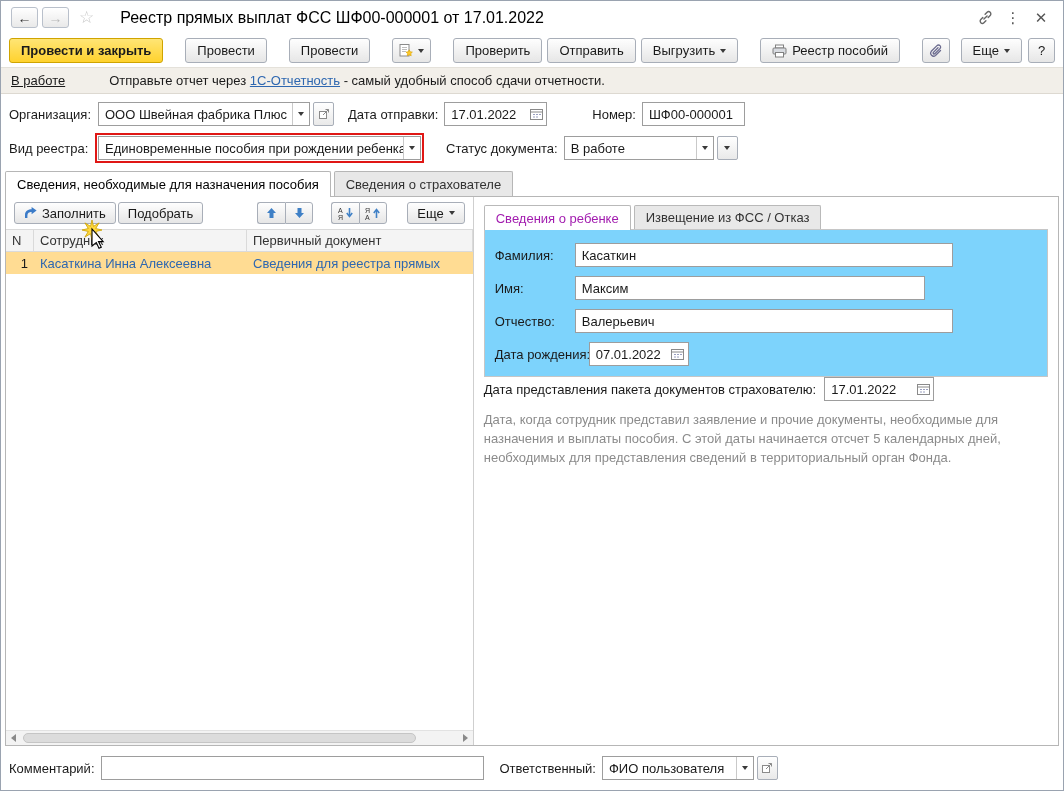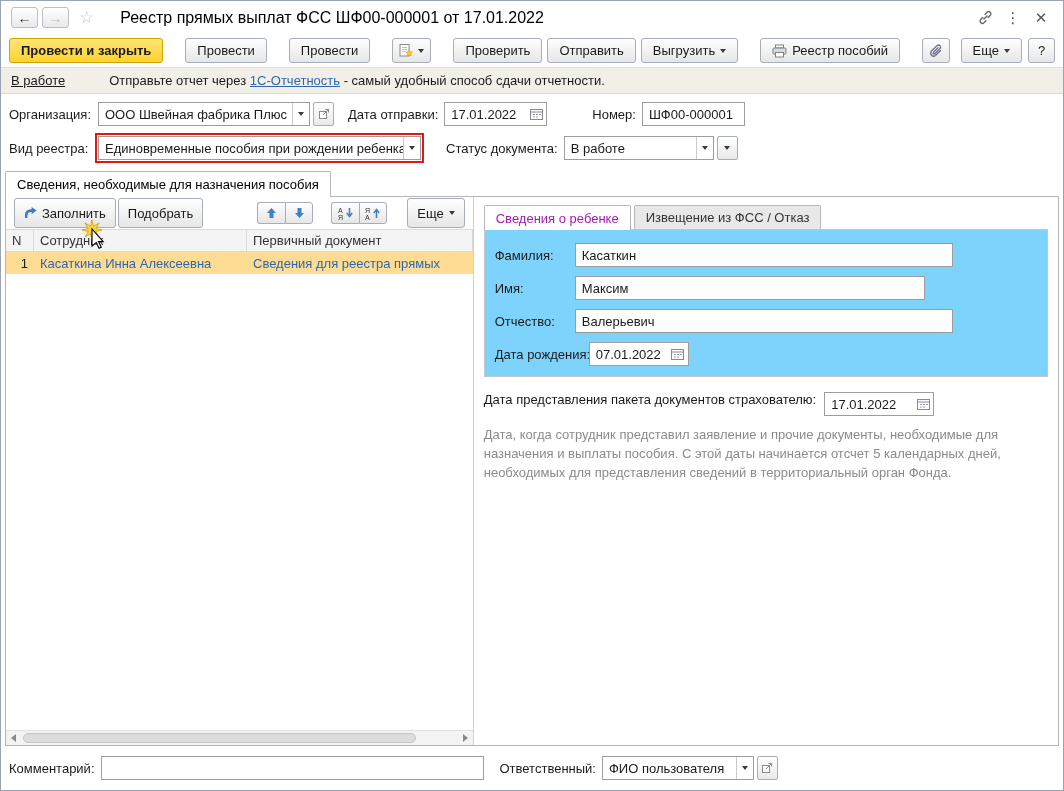--- a/index.html
+++ b/index.html
@@ -44,21 +44,21 @@
 
 
 .mtabs{flex:0 0 26px;display:flex;align-items:flex-end;padding:0 4px;position:relative;z-index:2}
 .mtab{height:25px;display:flex;align-items:center;padding:0 11px;border:1px solid #b6b6b6;border-bottom:none;background:#e8e8e8;margin-right:3px;border-radius:2px 2px 0 0;cursor:pointer;color:#333;white-space:nowrap}
 .mtab.active{background:#fff;height:26px;margin-bottom:-1px;color:#000}
 .content{flex:1;border:1px solid #b6b6b6;margin:0 4px;display:flex;min-height:0;background:#fff;position:relative;z-index:1}
 
 
 .lpanel{flex:0 0 450px;border-right:1px solid #cfcfcf;display:flex;flex-direction:column;min-height:0}
 .cmdbar{flex:0 0 32px;display:flex;align-items:center;padding:0 8px}
-.btn.sm{height:30px;padding:8px 9px}
+.btn.sm{height:22px;padding:8px 9px}
 .iconbtn{width:28px;height:22px;border:1px solid #a8aeb8;background:linear-gradient(#fefefe,#e6e6e6);display:flex;align-items:center;justify-content:center;cursor:pointer}
 .grp{display:inline-flex}
 .grp .iconbtn:first-child{border-radius:3px 0 0 3px;border-right:none}
 .grp .iconbtn:last-child{border-radius:0 3px 3px 0}
 .thead{flex:0 0 23px;display:flex;background:#f4f4f4;border-top:1px solid #dadada;border-bottom:1px solid #dadada;color:#333}
 .th{padding:3px 6px;border-right:1px solid #dadada;white-space:nowrap;overflow:hidden}
 .th.cn{flex:0 0 28px}.th.cemp{flex:0 0 213px}.th.cdoc{flex:1}
 .trow{flex:0 0 22px;display:flex;align-items:stretch}
 .trow.selected{background:#ffdc93}
 .td{padding:0 6px;white-space:nowrap;overflow:hidden;display:flex;align-items:center}
@@ -72,21 +72,21 @@
 .scrthumb{position:absolute;left:2px;right:42px;top:2px;bottom:2px;background:#dcdcdc;border:1px solid #c5c5c5;border-radius:6px;cursor:grab}
 
 
 .rpanel{flex:1;padding:8px 10px;display:flex;flex-direction:column;min-width:0;overflow:hidden}
 .rtabs{display:flex;align-items:flex-end;position:relative;z-index:2}
 .rtab{height:24px;display:flex;align-items:center;padding:0 11px;border:1px solid #b9b9b9;border-bottom:none;background:#e8e8e8;margin-right:3px;border-radius:2px 2px 0 0;cursor:pointer;color:#333;white-space:nowrap}
 .rtab.active{background:#fff;height:25px;margin-bottom:-1px;color:#a21caf}
 .groupbox{border:1px solid #c6c6c6;padding:13px 10px 10px;position:relative;z-index:1;background:#7dd3fc}
 .grow{display:flex;align-items:center;margin-bottom:9px}
 .note{margin-top:13px;line-height:1.45}
-.pkgrow{display:flex;margin-top:15px}
+.pkgrow{display:flex;align-items:center;}
 .hint{margin-top:10px;color:#8b8b8b;line-height:1.45;max-width:578px}
 
 
 .footer{flex:0 0 44px;display:flex;align-items:center;padding:0 8px;background:#fff}
 .txtinput{height:24px;border:1px solid #9d9d9d;padding:0 6px;font:inherit}
 
 
 .cursor{position:absolute;left:78px;top:218px;z-index:50;pointer-events:none}
 
 a.rowlink{color:#2e67b0;cursor:pointer}
@@ -227,20 +227,21 @@
           </span>
       </div>
       <span class="sqbtn">
           <span class="tri"></span>
         </span>
     </div>
   </div>
 
   <div class="mtabs">
     <div class="mtab active">Сведения, необходимые для назначения пособия</div>
+    <div class="mtab">Сведения о страхователе</div>
   </div>
 
   <div class="content">
 
     <div class="lpanel">
       <div class="cmdbar">
         <button class="btn sm">
           <svg width="13" height="12" viewBox="0 0 13 12">
               <path d="M1 8 C1 3.5 4.6 2.2 7.6 2.2 L7.6 0 L12.6 3.6 L7.6 7.2 L7.6 5 C5.3 5 3.4 5.6 3.4 9.2 L3.4 11 L1 11 Z" fill="#3b7bc8"></path>
             </svg>

